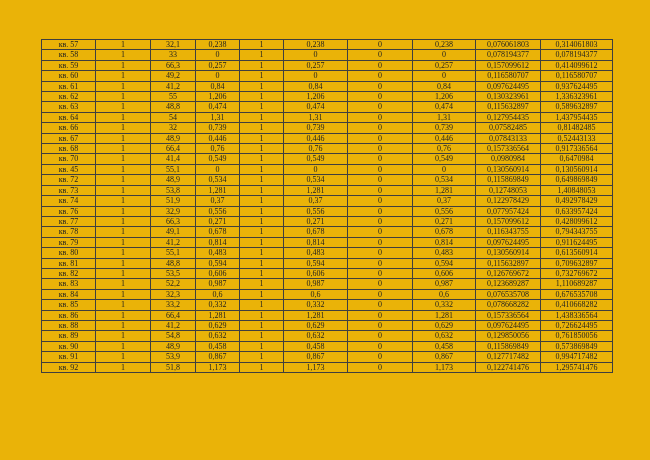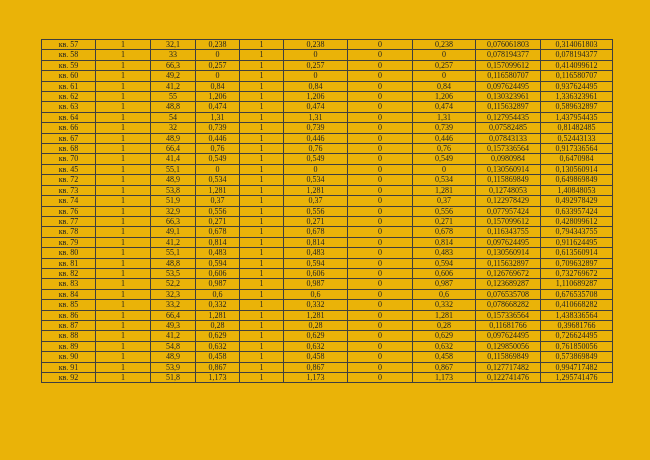--- a/index.html
+++ b/index.html
@@ -381,32 +381,20 @@
           <td>66,4</td>
           <td>1,281</td>
           <td>1</td>
           <td>1,281</td>
           <td>0</td>
           <td>1,281</td>
           <td>0,157336564</td>
           <td>1,438336564</td>
         </tr>
         <tr>
-          <td>кв. 87</td>
-          <td>1</td>
-          <td>49,3</td>
-          <td>0,28</td>
-          <td>1</td>
-          <td>0,28</td>
-          <td>0</td>
-          <td>0,28</td>
-          <td>0,11681766</td>
-          <td>0,39681766</td>
-        </tr>
-        <tr>
           <td>кв. 88</td>
           <td>1</td>
           <td>41,2</td>
           <td>0,629</td>
           <td>1</td>
           <td>0,629</td>
           <td>0</td>
           <td>0,629</td>
           <td>0,097624495</td>
           <td>0,726624495</td>

